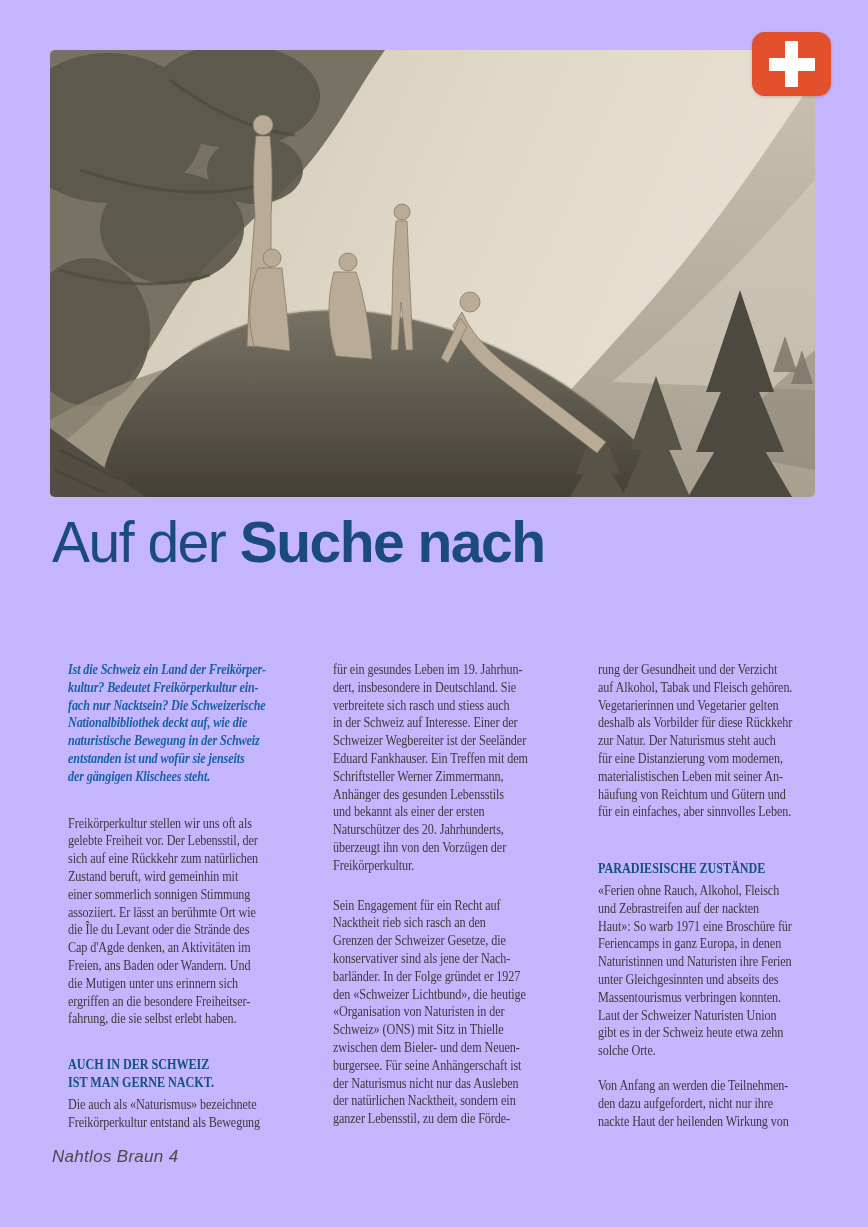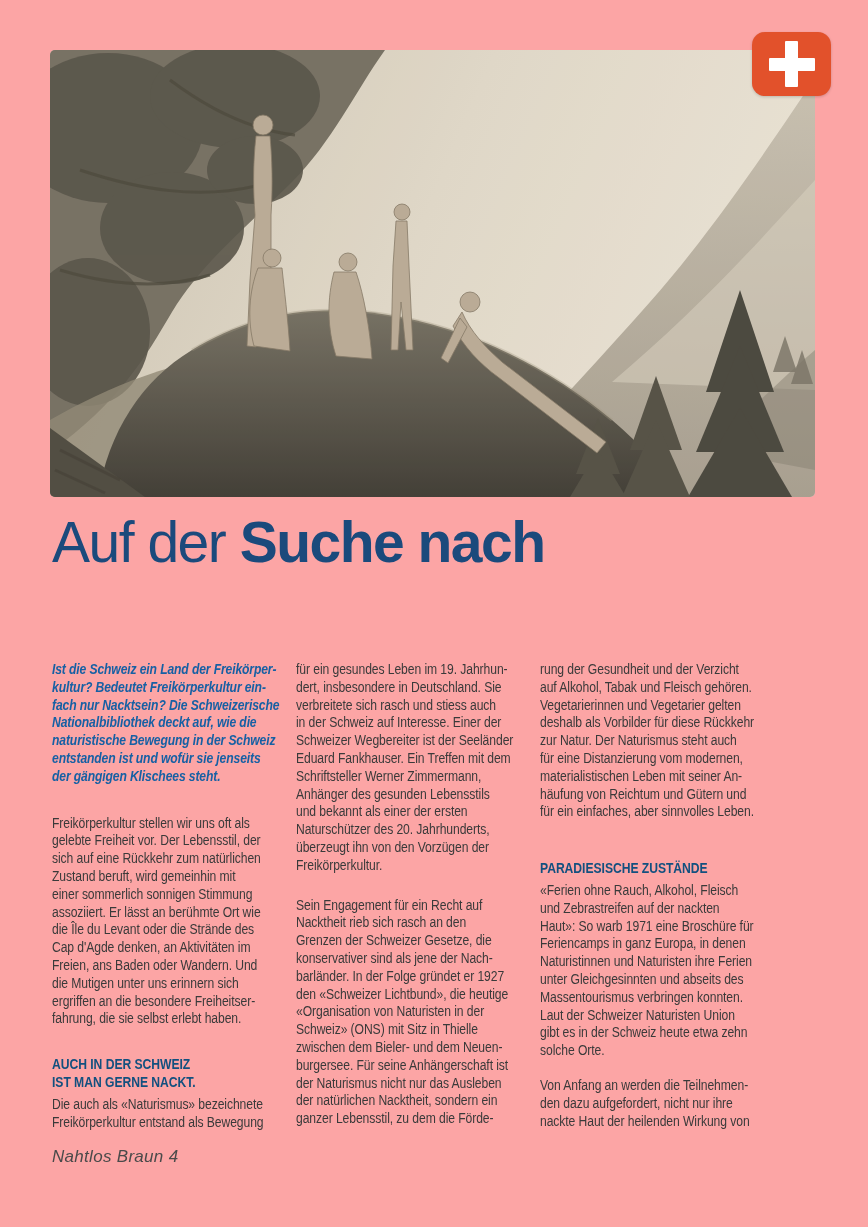--- a/index.html
+++ b/index.html
@@ -1,16 +1,16 @@
 <!DOCTYPE html>
 <html lang="de"><head>
 <meta charset="utf-8">
 <style>
   html,body{margin:0;padding:0;background:#ffffff;}
-  .page{position:relative;width:868px;height:1227px;background:#fca5a5;overflow:hidden;
+  .page{position:relative;width:868px;height:1227px;background:#c4b5fd;overflow:hidden;
         font-family:"Liberation Sans",sans-serif;}
 
   
   .photo{position:absolute;left:50px;top:50px;width:765px;height:447px;border-radius:5px;
          overflow:hidden;margin:0;}
   .photo svg{display:block;width:100%;height:100%;}
 
   
   .badge{position:absolute;left:752px;top:32px;width:79px;height:64px;background:#e2512b;
          border-radius:13px;box-shadow:0 1px 3px rgba(0,0,0,.18);}
@@ -20,21 +20,21 @@
   .cross::after{content:"";position:absolute;left:50%;top:50%;width:13px;height:46px;
                 margin:-23px 0 0 -6.5px;background:#ffffff;border-radius:1px;}
 
   
   .title{position:absolute;left:52px;top:514px;margin:0;font-size:57px;line-height:56px;
          font-weight:400;color:#1b4a7c;letter-spacing:-1.5px;}
   .t-line{display:block;white-space:nowrap;}
   .t-bold{font-weight:700;}
 
   
-  .columns{position:absolute;left:52px;top:661px;width:764px;display:flex;gap:1px;}
+  .columns{position:absolute;left:68px;top:661px;width:764px;display:flex;gap:22px;font-family:Liberation Serif, serif;}
   .col{width:243px;flex:0 0 243px;}
   .col-inner{width:280px;transform:scaleX(0.868);transform-origin:0 0;}
   .pre{white-space:pre-line;}
   .bodytext{font-size:14px;line-height:17.8px;color:#3a3a3a;margin:0;letter-spacing:-0.1px;}
   .intro{font-size:14px;line-height:17.8px;font-weight:700;font-style:italic;color:#1660a4;
          margin:0 0 29px;letter-spacing:-0.15px;}
   .subhead{font-size:14px;line-height:17.8px;font-weight:700;color:#12507f;margin:0 0 4px;
            letter-spacing:-0.05px;}
   .mb28{margin-bottom:28px;} .mb22{margin-bottom:22px;}
   .mb39{margin-bottom:39px;} .mb17{margin-bottom:17px;}

